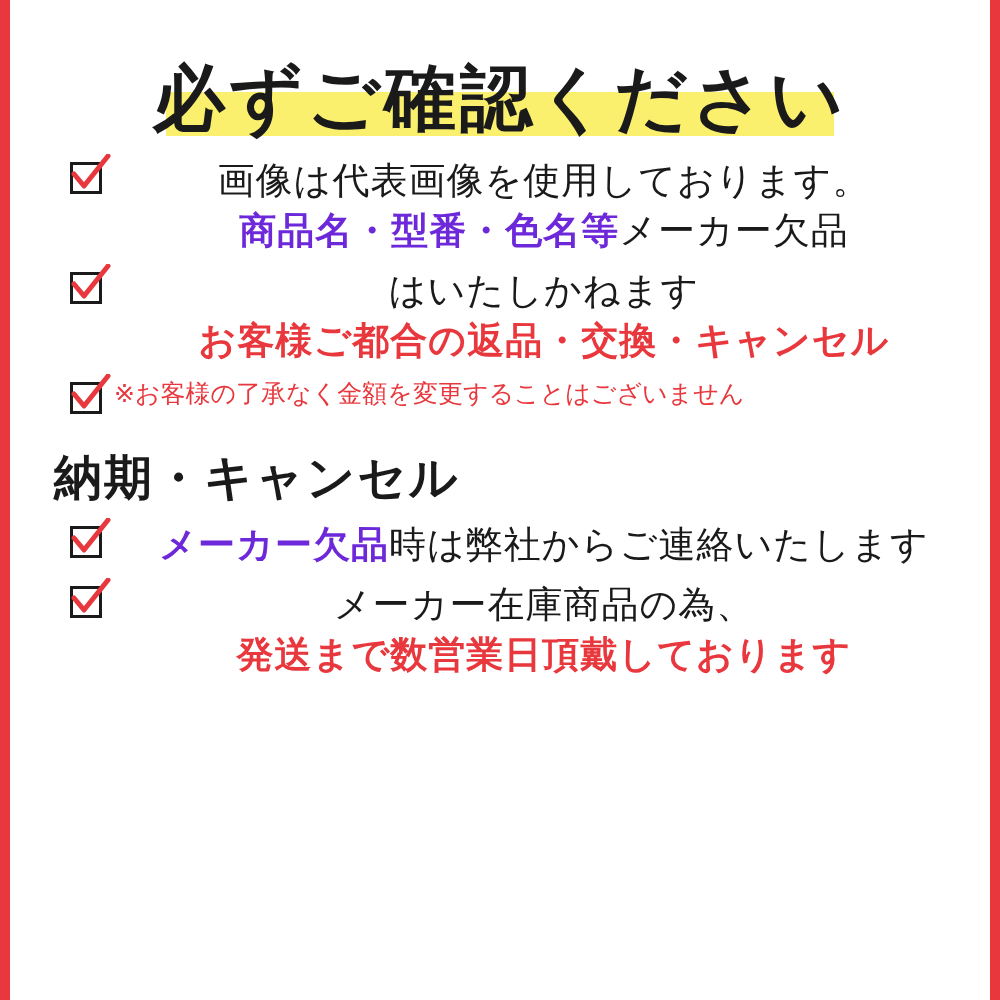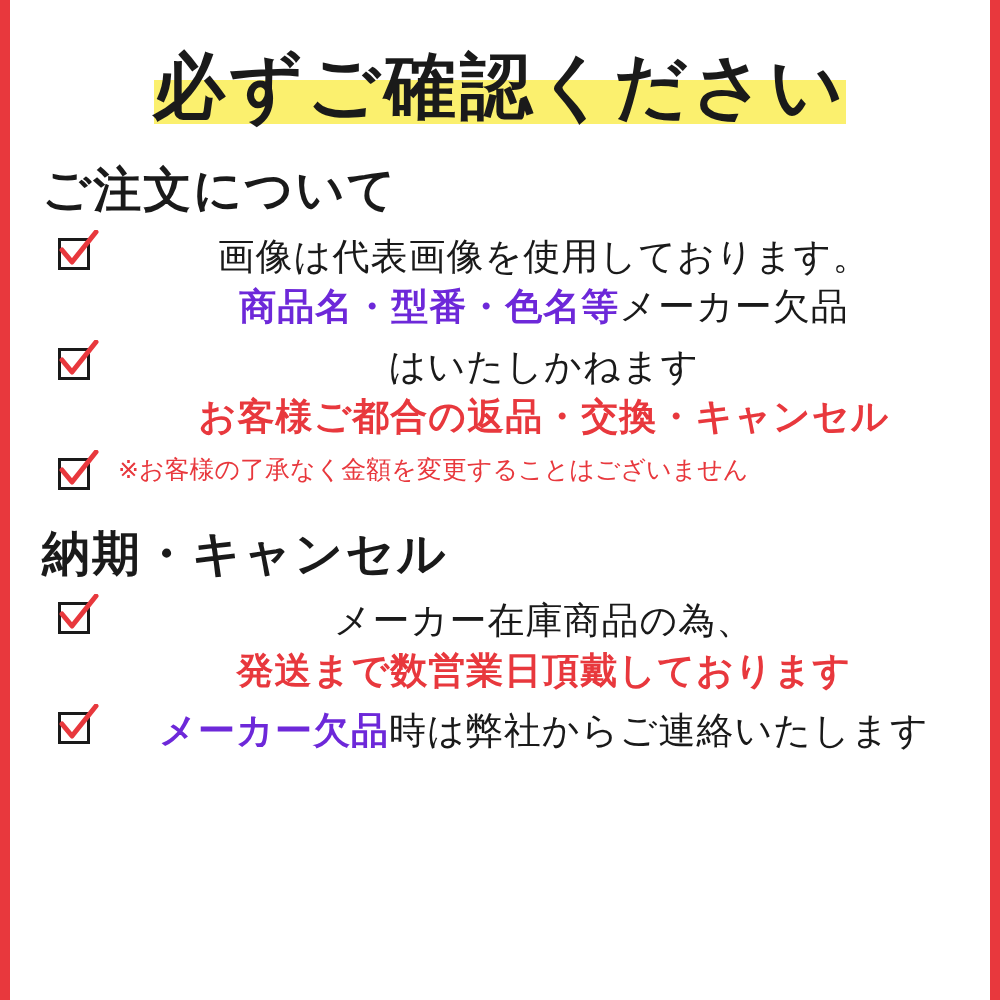--- a/index.html
+++ b/index.html
@@ -25,21 +25,21 @@
   }
   .edge-bar.left { left: 0; }
   .edge-bar.right { right: 0; }
 
   .page {
     position: absolute;
     left: 10px;
     right: 10px;
     top: 0;
     bottom: 0;
-    padding: 4px;
+    padding: 16px;
   }
 
   
   .title-wrap {
     margin-top: 34px;
     text-align: center;
     position: relative;
     height: 96px;
   }
   .title-highlight {
@@ -122,38 +122,37 @@
   }
   .line .blk {
     color: #1a1a1a;
     font-weight: normal;
   }
   .note {
     font-size: 25px;
     line-height: 36px;
     color: #e8383d;
     letter-spacing: 0px;
-    margin-left: 16px;
+    margin-left: 0px;
     white-space: nowrap;
   }
 </style>
 </head>
 <body>
 
 <div class="edge-bar left"></div>
 <div class="edge-bar right"></div>
 
 <div class="page">
 
   <div class="title-wrap">
     <div class="title-highlight"></div>
     <div class="title-text">必ずご確認ください</div>
   </div>
 
-  <div class="section-heading">ご注文について</div>
 
   <div class="item">
     <span class="check-icon">
       <span class="box"></span>
       <svg viewBox="0 0 44 44">
           <path d="M6 20 L16 32 L40 2" fill="none" stroke="#e8383d" stroke-width="5" stroke-linecap="round" stroke-linejoin="round"></path>
         </svg>
     </span>
     <span class="item-lines">
       <div class="line">画像は代表画像を使用しております。</div>
@@ -189,30 +188,30 @@
   <div class="section-heading second">納期・キャンセル</div>
 
   <div class="item">
     <span class="check-icon">
       <span class="box"></span>
       <svg viewBox="0 0 44 44">
           <path d="M6 20 L16 32 L40 2" fill="none" stroke="#e8383d" stroke-width="5" stroke-linecap="round" stroke-linejoin="round"></path>
         </svg>
     </span>
     <span class="item-lines">
+      <div class="line"><span class="red">メーカー欠品</span><span class="blk">時は弊社からご連絡いたします</span></div>
+    </span>
+  </div>
+
+  <div class="item">
+    <span class="check-icon">
+      <span class="box"></span>
+      <svg viewBox="0 0 44 44">
+          <path d="M6 20 L16 32 L40 2" fill="none" stroke="#e8383d" stroke-width="5" stroke-linecap="round" stroke-linejoin="round"></path>
+        </svg>
+    </span>
+    <span class="item-lines">
       <div class="line">メーカー在庫商品の為、</div>
       <div class="line bold-red">発送まで数営業日頂戴しております</div>
     </span>
   </div>
 
-  <div class="item">
-    <span class="check-icon">
-      <span class="box"></span>
-      <svg viewBox="0 0 44 44">
-          <path d="M6 20 L16 32 L40 2" fill="none" stroke="#e8383d" stroke-width="5" stroke-linecap="round" stroke-linejoin="round"></path>
-        </svg>
-    </span>
-    <span class="item-lines">
-      <div class="line"><span class="red">メーカー欠品</span><span class="blk">時は弊社からご連絡いたします</span></div>
-    </span>
-  </div>
-
 </div>
 
 </body></html>

